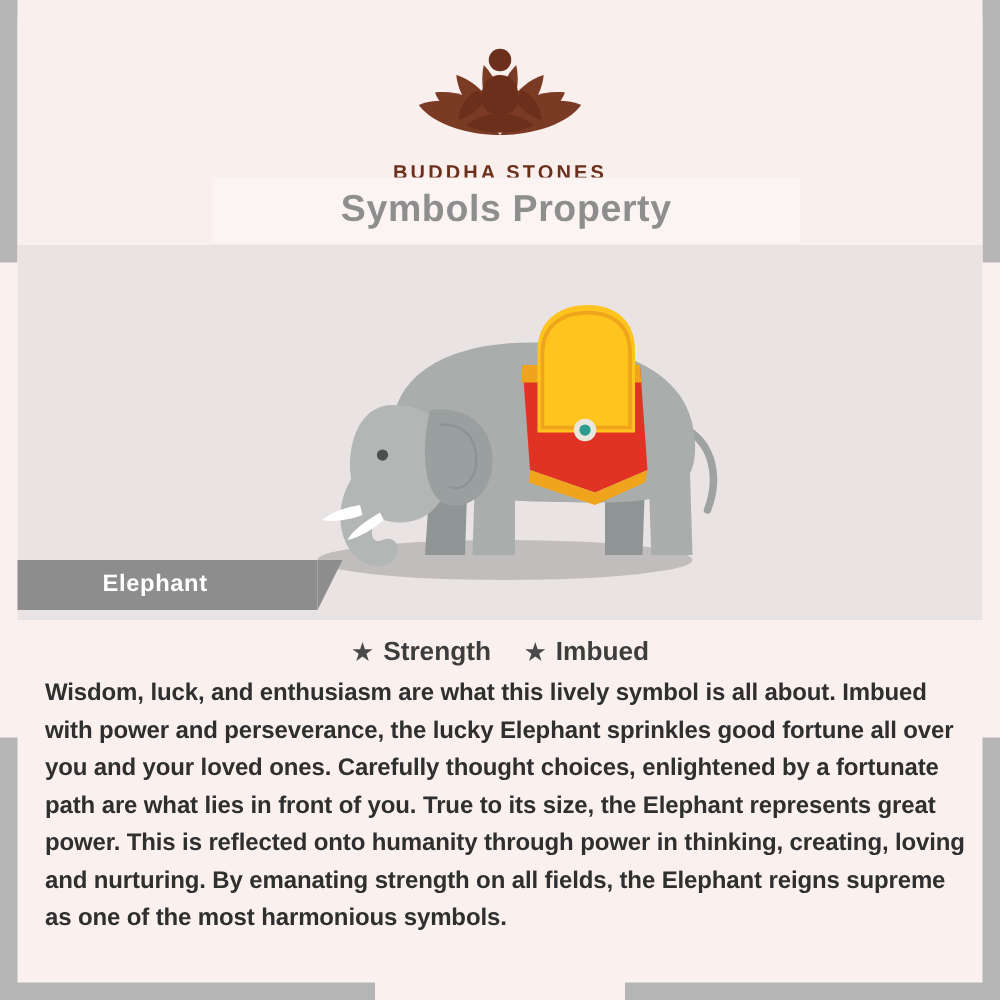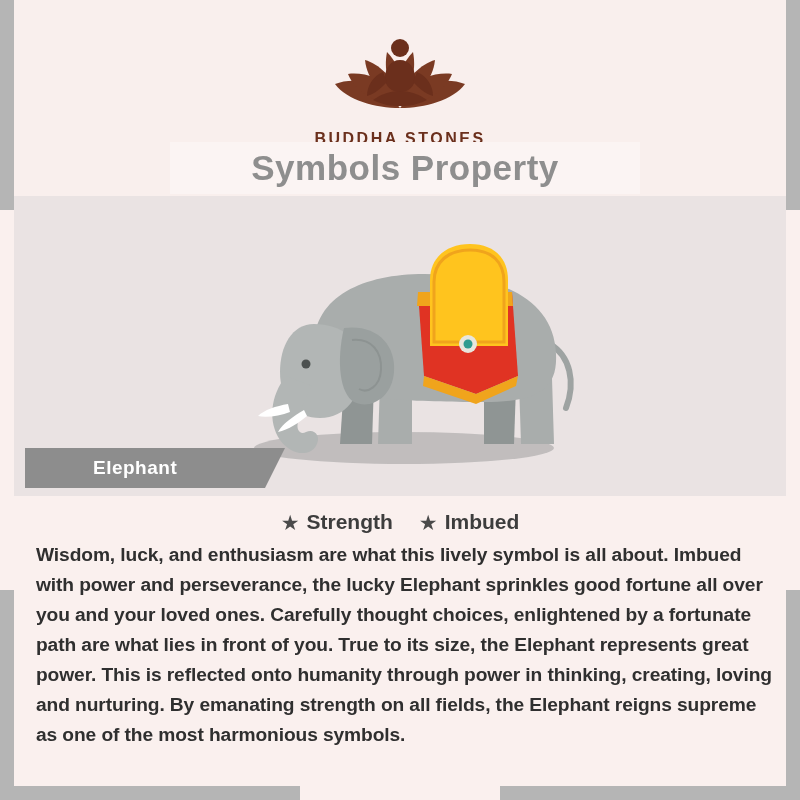--- a/index.html
+++ b/index.html
@@ -71,21 +71,21 @@
     left: 170px;
     top: 142px;
     width: 470px;
     height: 52px;
     background: #fbf4f3;
     display: flex;
     align-items: center;
     justify-content: center;
   }
   .title-banner .title-text {
-    font-size: 35px;
+    font-size: 30px;
     font-weight: bold;
     color: #8e8e8e;
     letter-spacing: 0.5px;
   }
 
   
   .image-area {
     position: absolute;
     left: 14px;
     top: 196px;
@@ -98,21 +98,21 @@
     position: absolute;
     left: 0;
     top: 0;
     width: 772px;
     height: 300px;
   }
 
   
   .label-tag {
     position: absolute;
-    left: 25px;
+    left: 14px;
     top: 448px;
     width: 240px;
     height: 40px;
     background: #8d8d8d;
   }
   .label-tag .tag-notch {
     position: absolute;
     right: -20px;
     top: 0;
     width: 0;

